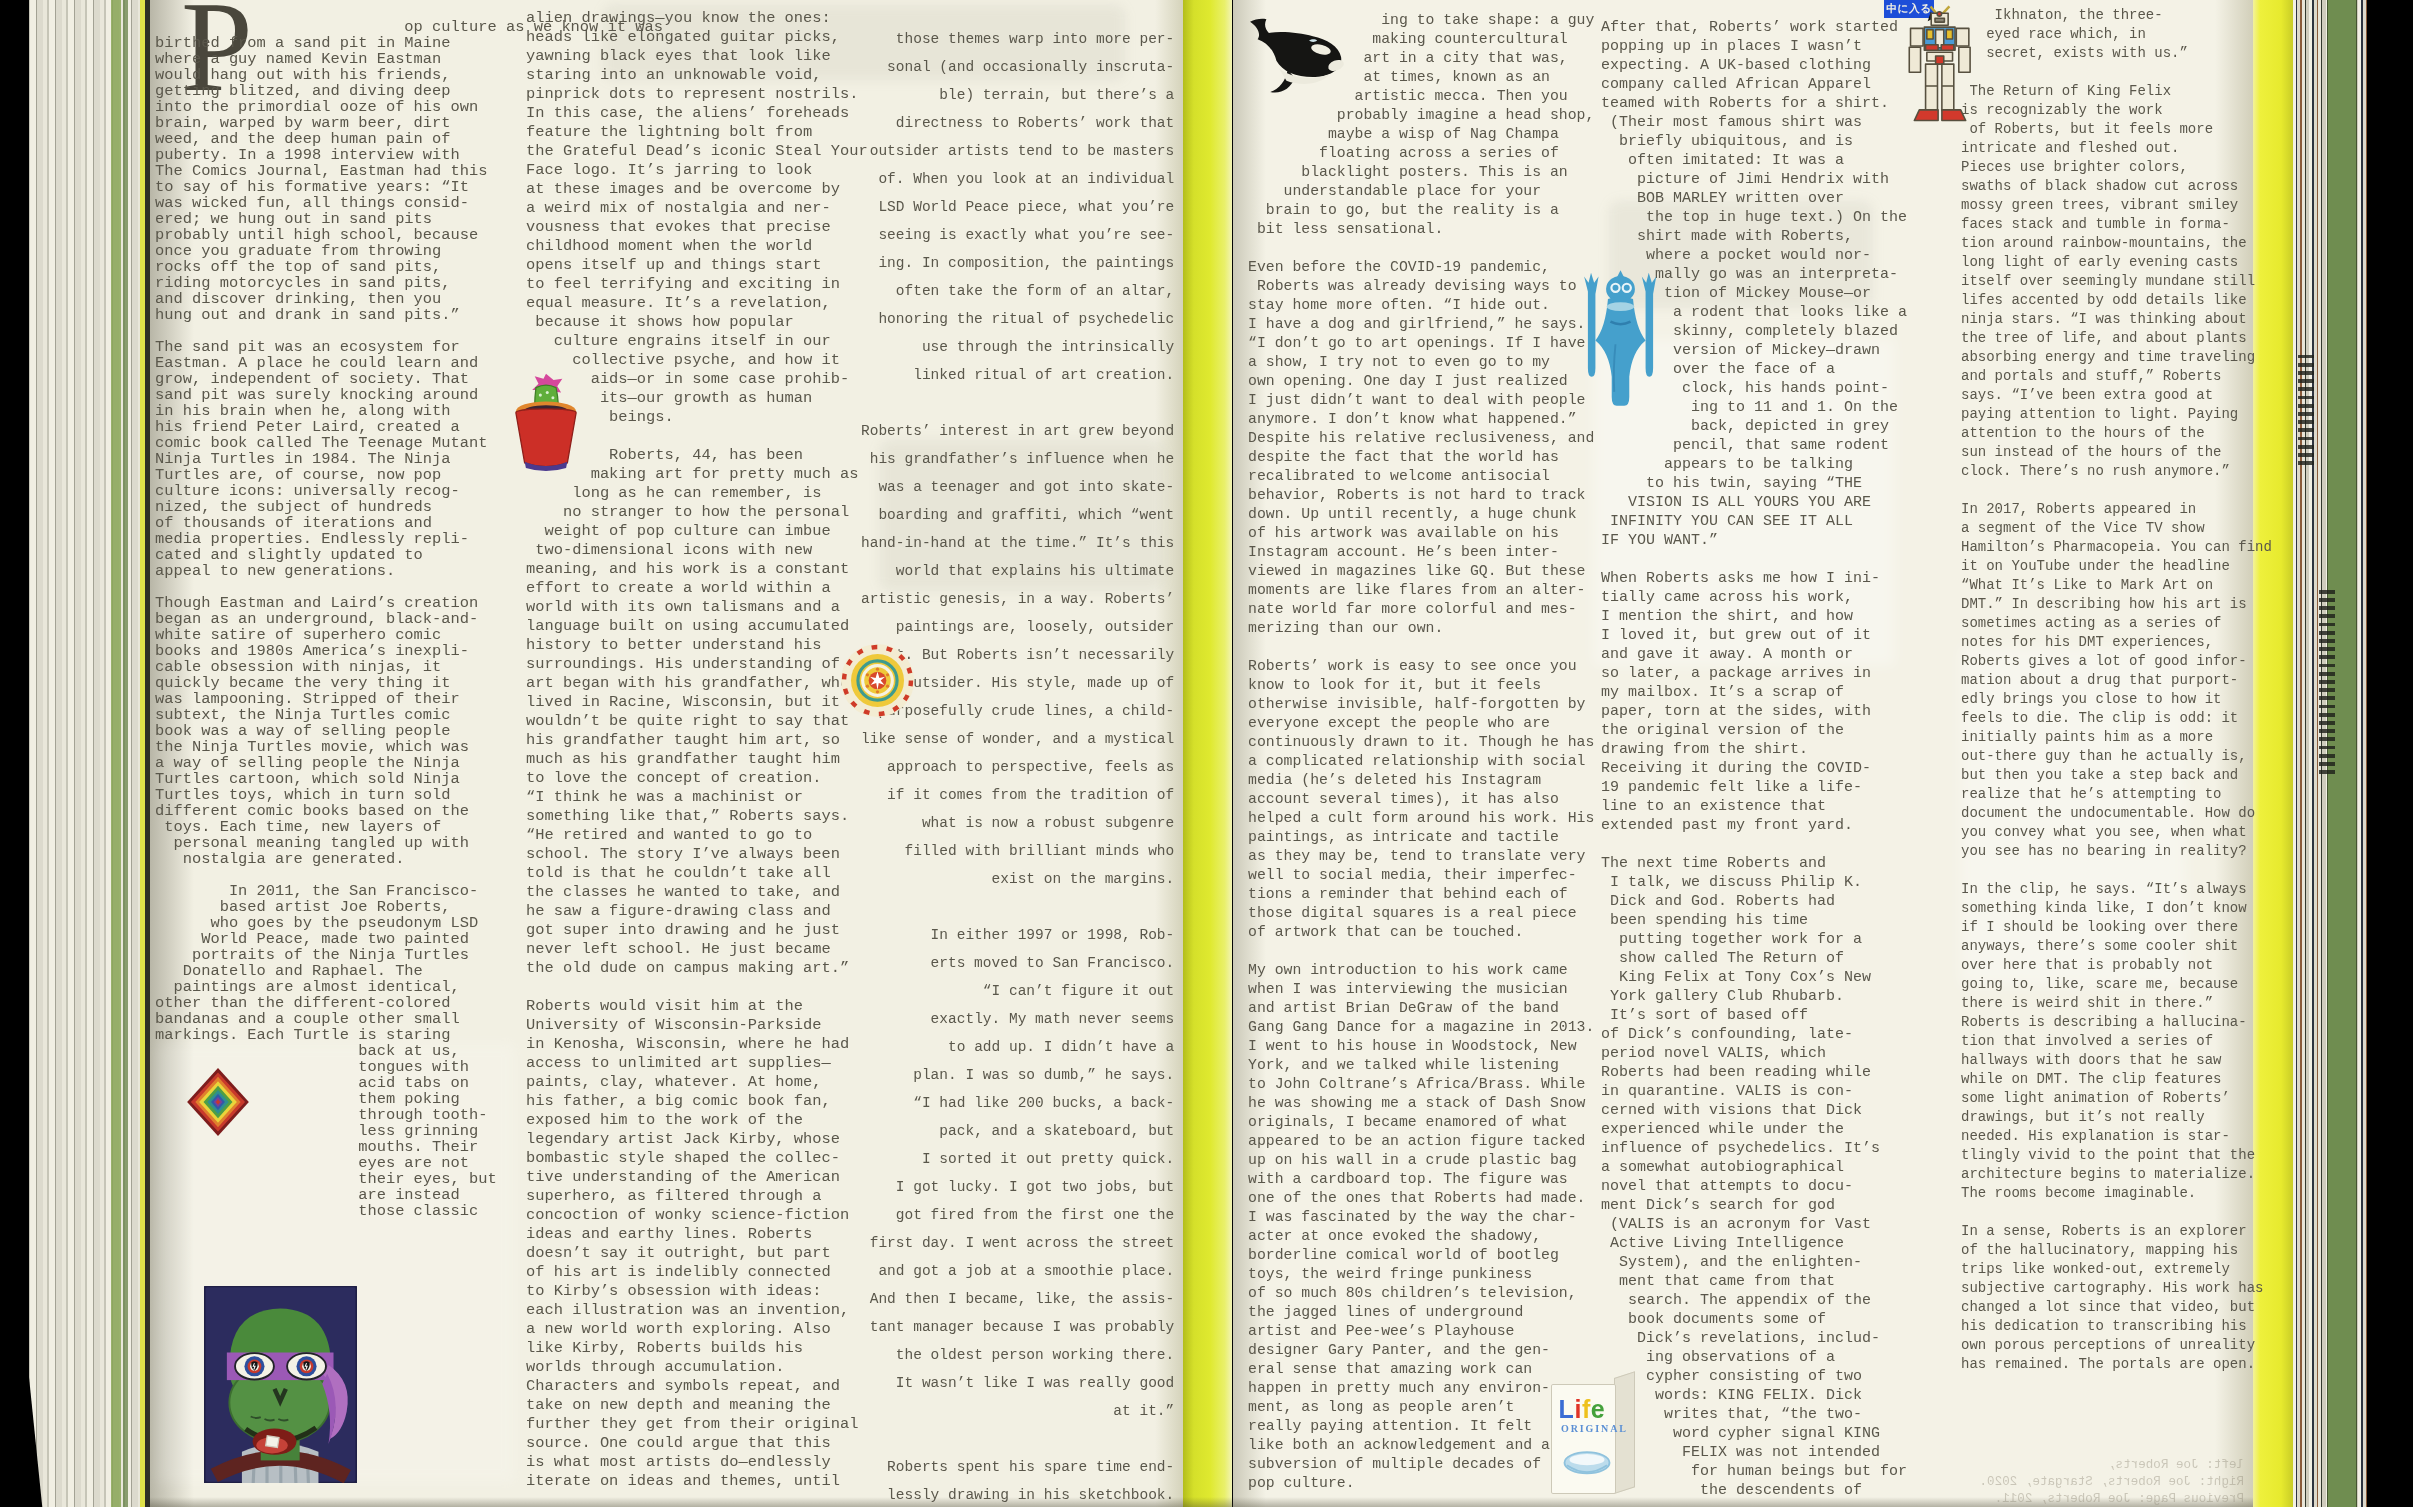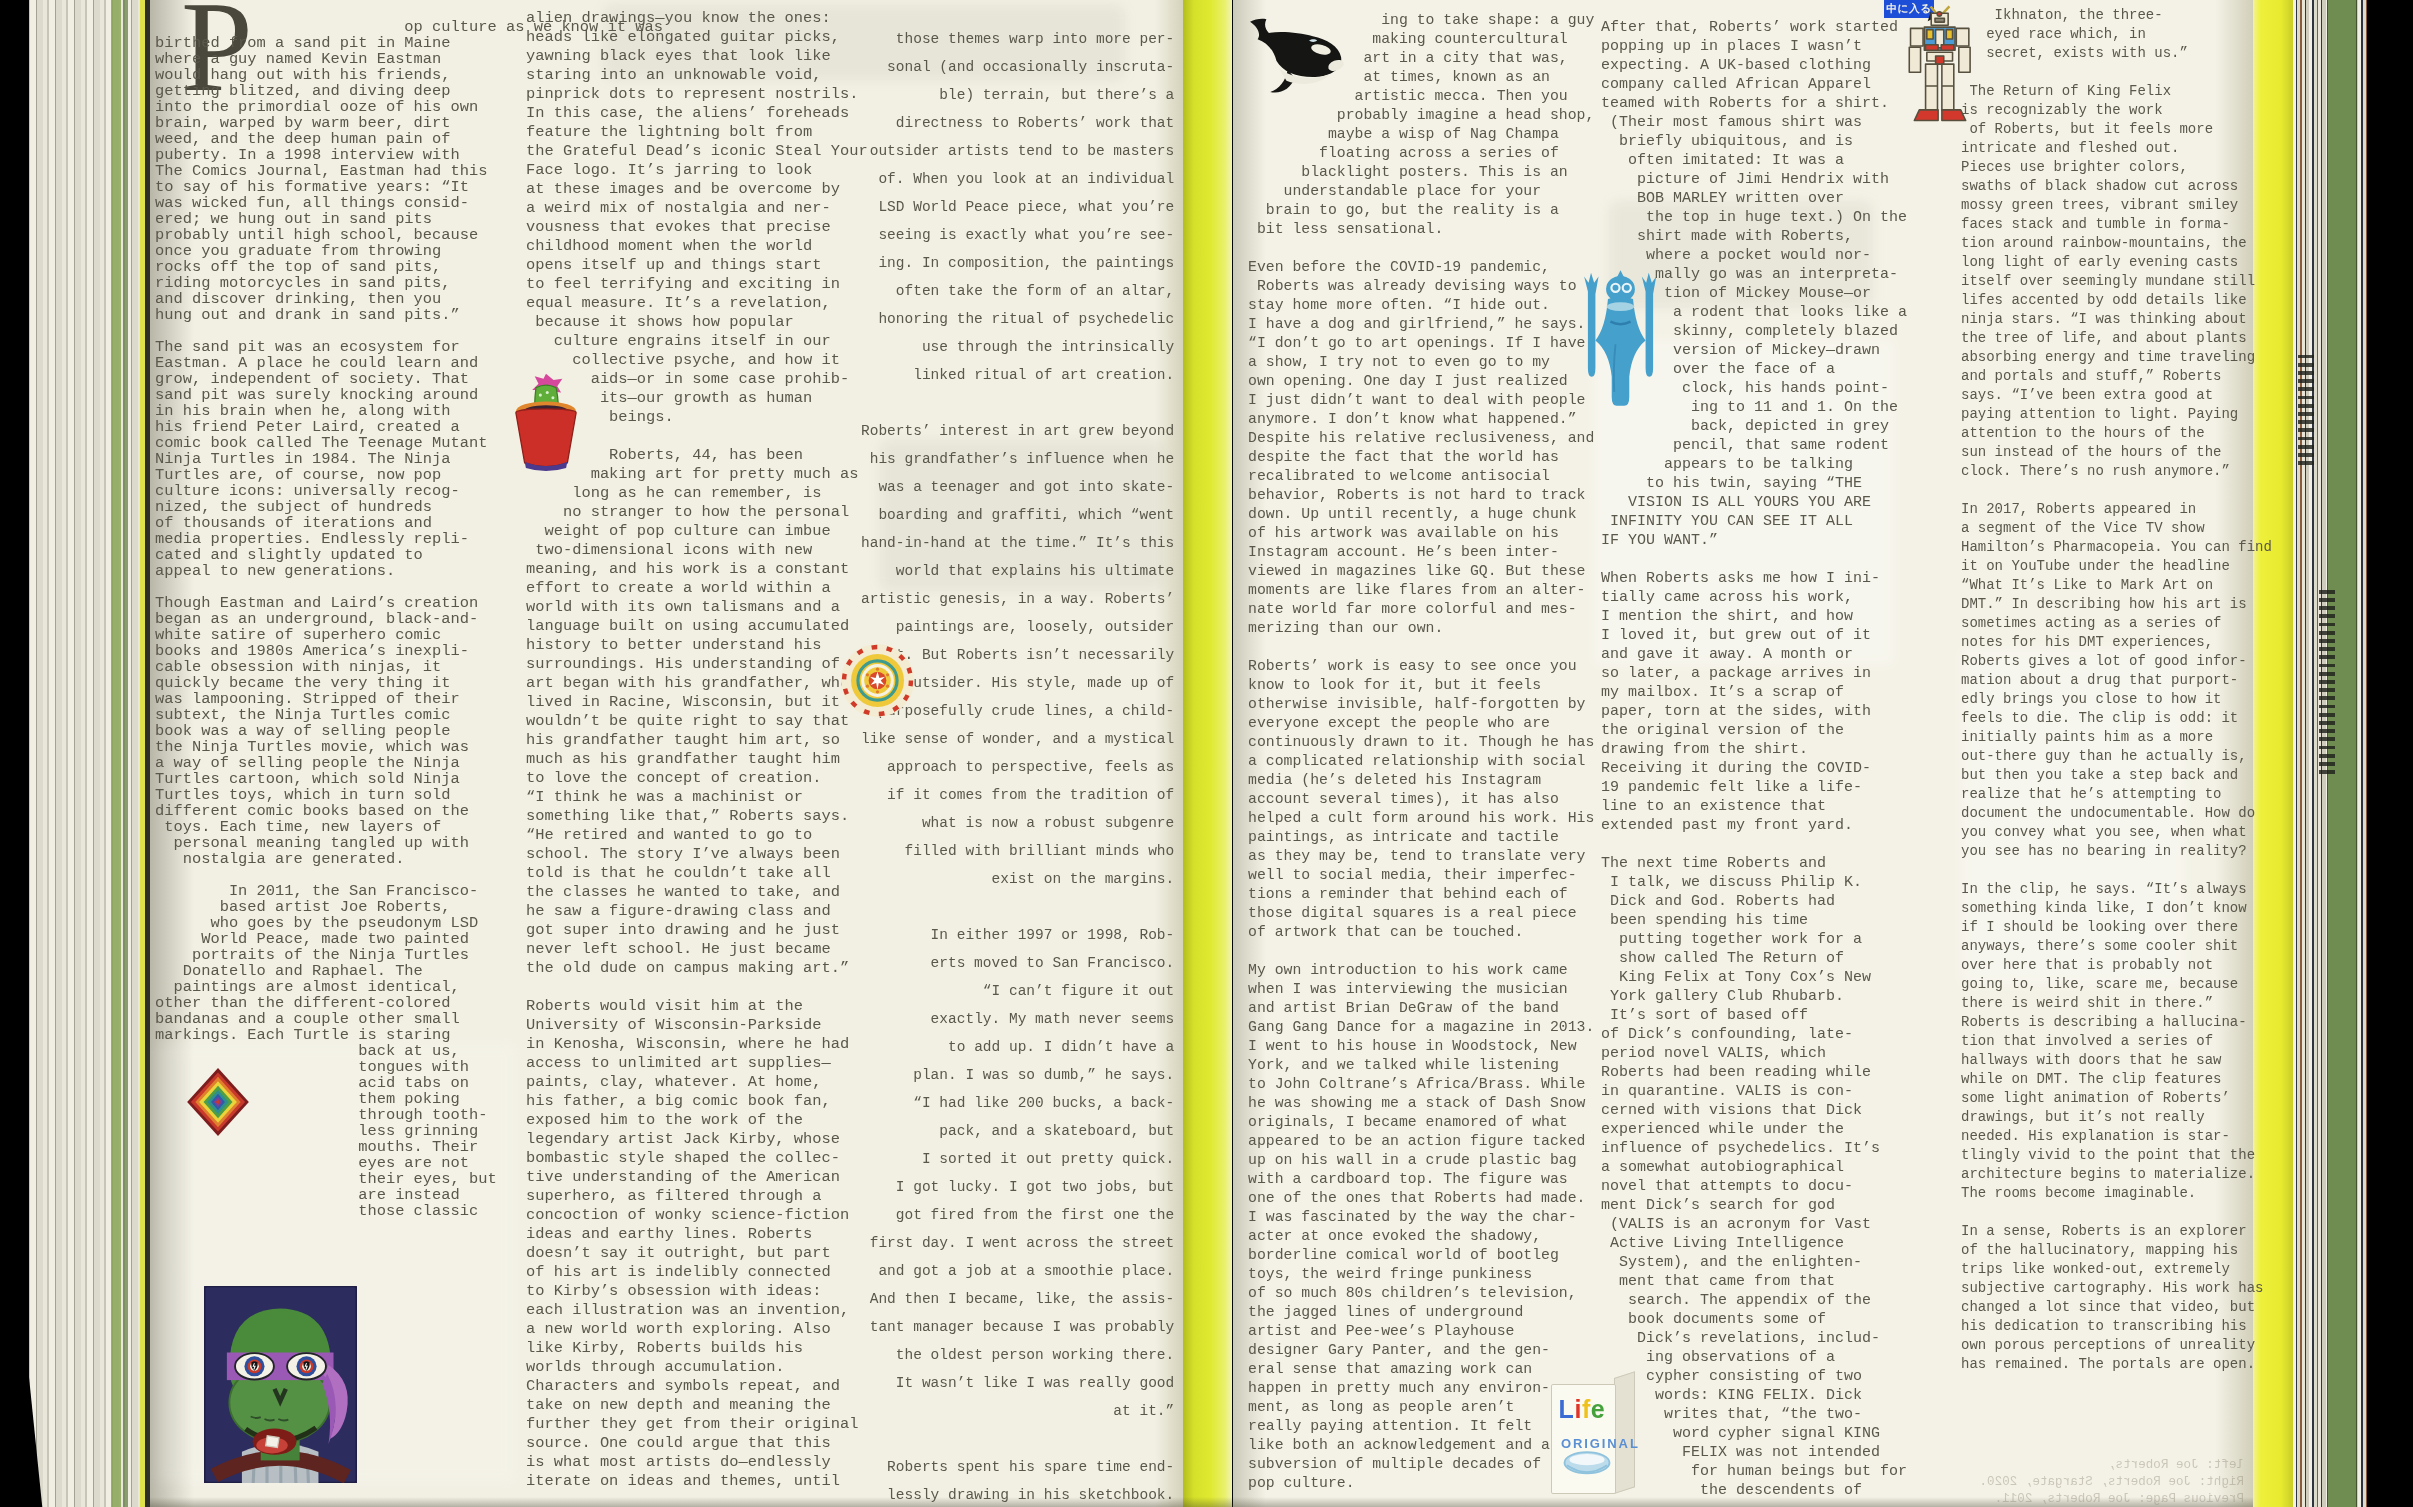--- a/index.html
+++ b/index.html
@@ -55,22 +55,22 @@
     font-size:12.6px;line-height:17px;white-space:pre;transform:scaleX(-1);}
   
   .illo{position:absolute;}
   .lifebox{position:absolute;left:1551px;top:1374px;width:89px;height:123px;}
   .lifebox .front{position:absolute;left:0;top:10px;width:63px;height:108px;background:#fbfaf1;
     border:1.3px solid #cdc9b8;border-radius:1.9px;}
   .lifebox .side{position:absolute;left:63px;top:3.8px;width:19px;height:114px;background:#e4e1d2;
     border:1.3px solid #cdc9b8;transform:skewY(-18deg);transform-origin:left top;}
   .lifebox .brand{position:absolute;left:7.5px;top:21.4px;font-family:"Liberation Sans",sans-serif;
     font-weight:bold;font-size:25px;letter-spacing:0.6px;text-align:center;}
-  .lifebox .sub{position:absolute;left:10px;top:62px;font-family:Liberation Sans, sans-serif;
-    font-size:13px;letter-spacing:1.9px;color:#5b8fd4;font-weight:bold;}
+  .lifebox .sub{position:absolute;left:10px;top:49px;font-family:Liberation Serif, serif;
+    font-size:10px;letter-spacing:1.9px;color:#5b8fd4;font-weight:bold;}
   .lifebox svg{position:absolute;left:6.3px;top:70px;}
   .robot-sign{position:absolute;left:1884px;top:0;width:50px;height:17.6px;background:#1d4ed8;
     color:#f2f0e4;font-family:"Liberation Sans",sans-serif;font-size:10.7px;font-weight:bold;
     display:flex;align-items:center;justify-content:center;letter-spacing:0.6px;}
   .robot-sign:after{content:"";position:absolute;right:-5px;bottom:-5px;border:5.7px solid transparent;
     border-left-color:#111;transform:rotate(18deg);}
 </style>
 </head>
 <body>
 

